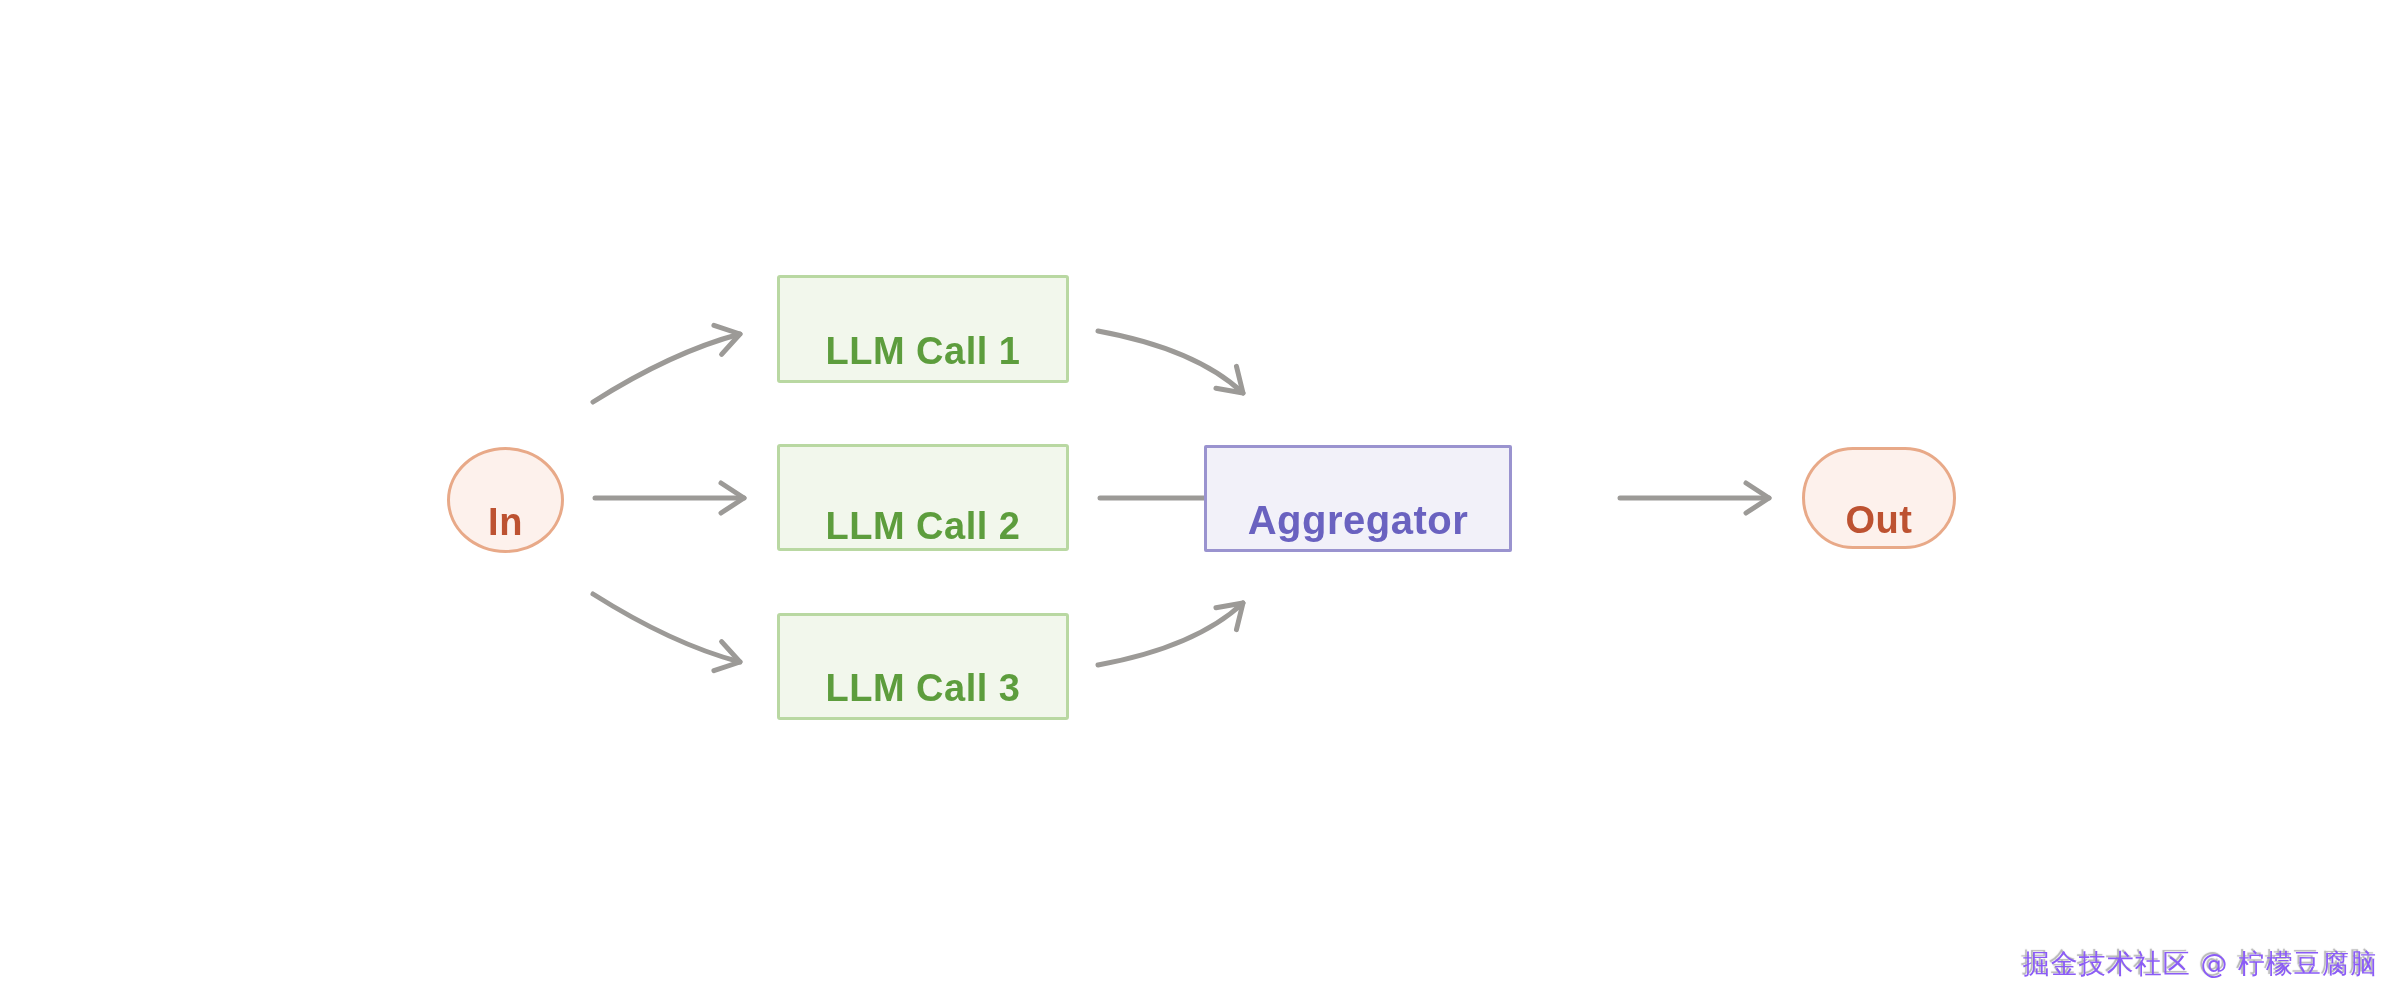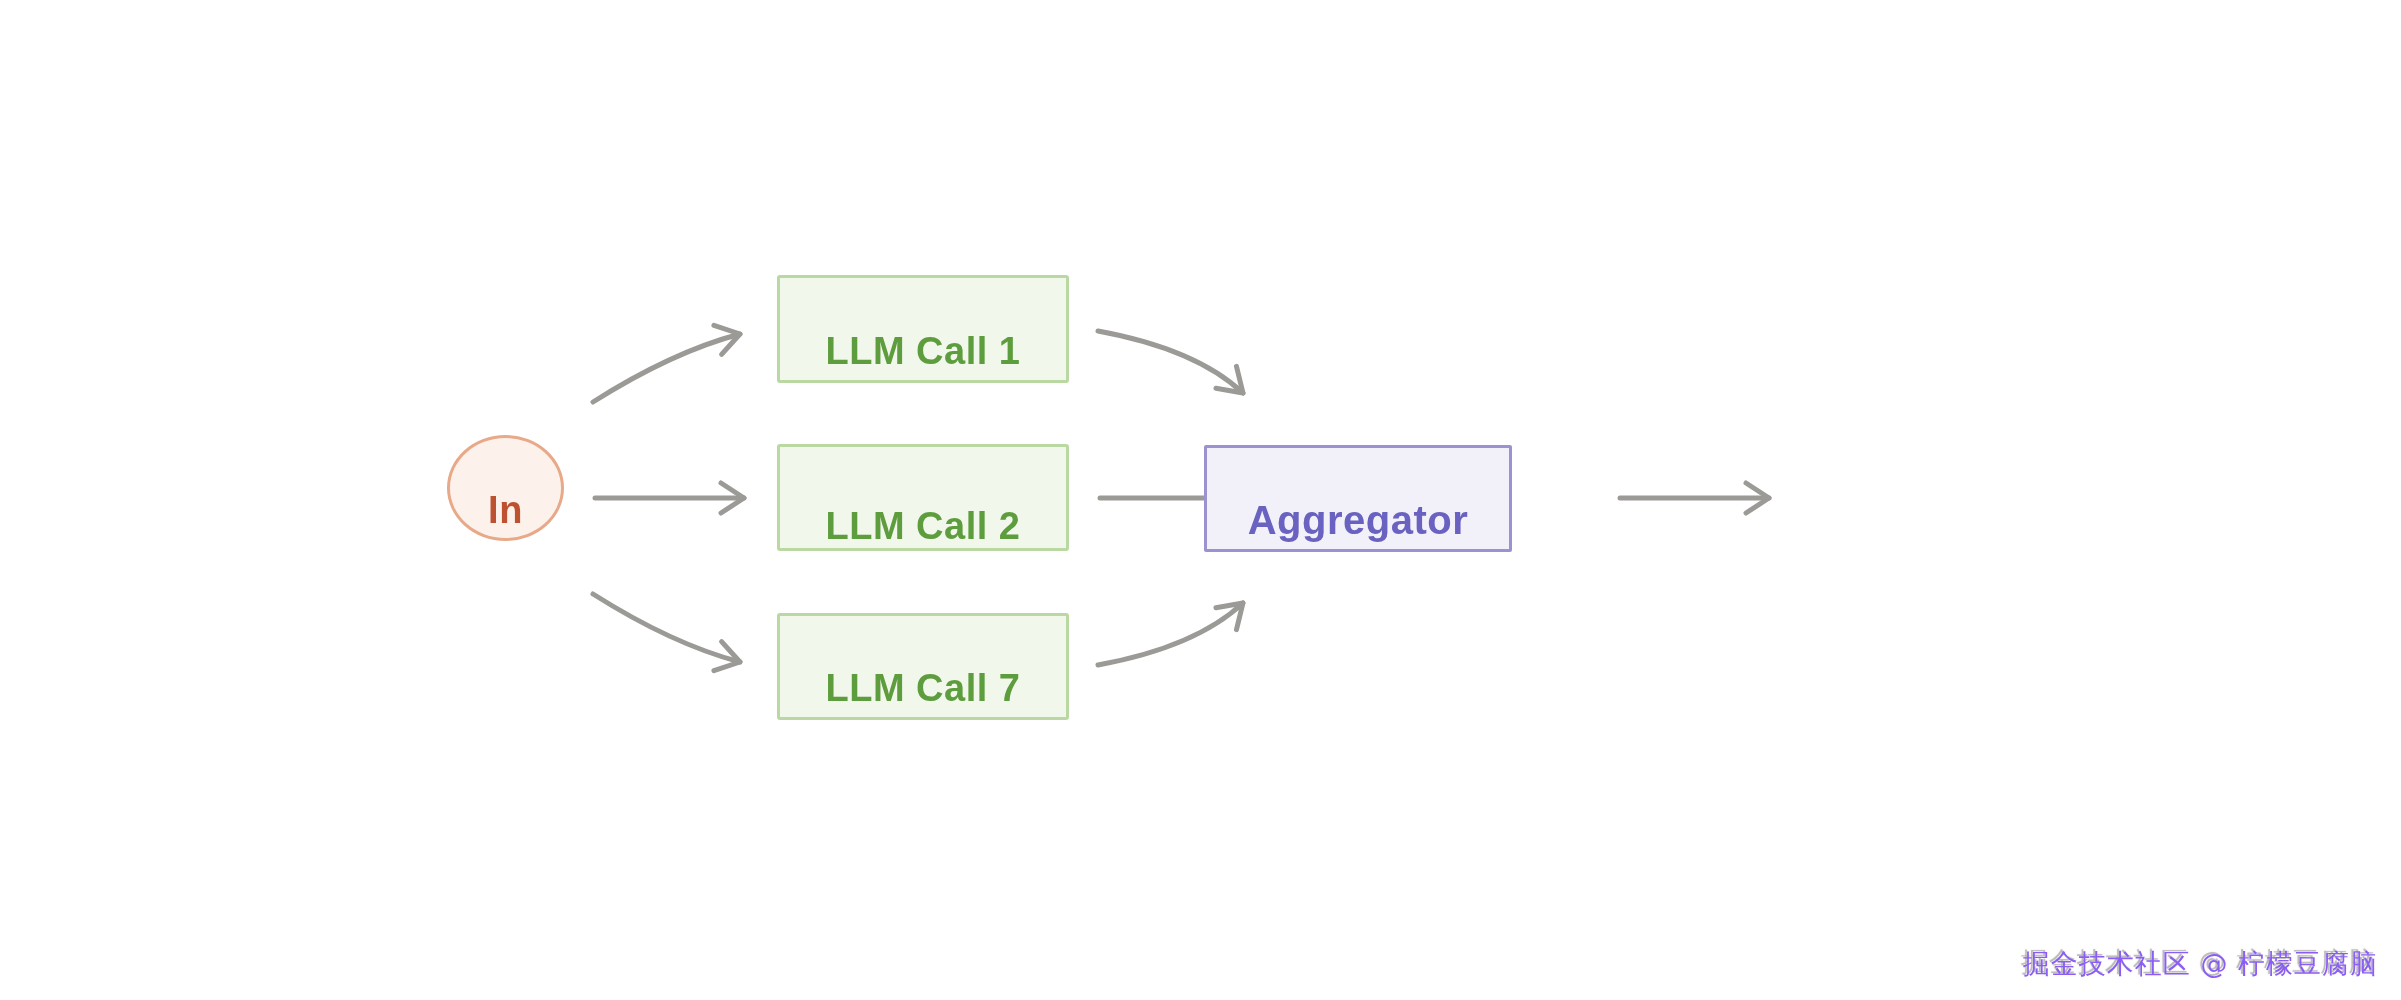--- a/index.html
+++ b/index.html
@@ -33,21 +33,21 @@
     font-size: 38px;
     letter-spacing: 0.5px;
   }
   .node span { display: block; margin-top: 44px; }
   .pill {
     background: var(--orange-bg, #fdf1ec);
     border: 3px solid var(--orange-border, #e8a988);
     color: var(--orange-text, #bd5231);
   }
   .node-in {
-    left: 447px; top: 435px;
+    left: 447px; top: 447px;
     width: 117px; height: 106px;
     border-radius: 50%;
     text-align: right;
   }
   .node-out {
     left: 1802px; top: 447px;
     width: 154px; height: 102px;
     border-radius: 52px;
   }
   .box-green {
@@ -106,23 +106,26 @@
 
   <div class="node box-green node-llm1">
     <span>LLM Call 1</span>
   </div>
 
   <div class="node box-green node-llm2">
     <span>LLM Call 2</span>
   </div>
 
   <div class="node box-green node-llm3">
-    <span>LLM Call 7</span>
+    <span>LLM Call 3</span>
   </div>
 
   <div class="node node-aggregator">
     <span>Aggregator</span>
   </div>
 
+  <div class="node pill node-out">
+    <span>Out</span>
+  </div>
 
   <div class="watermark">掘金技术社区 @ 柠檬豆腐脑</div>
 
 </div>
 
 </body></html>

